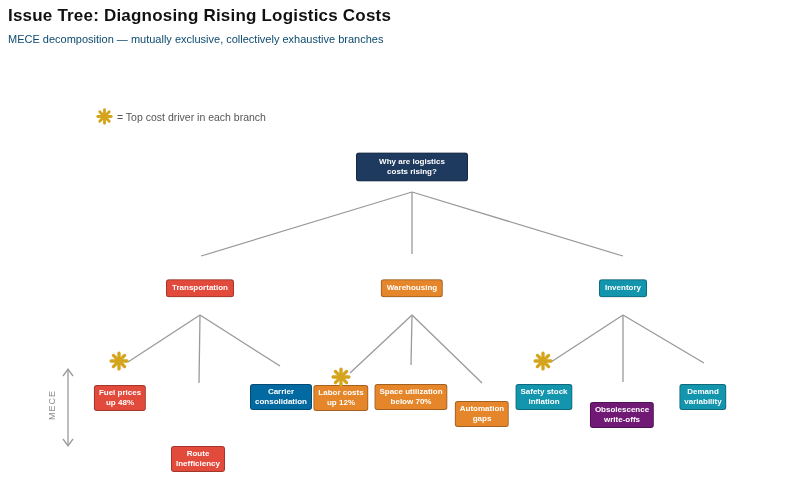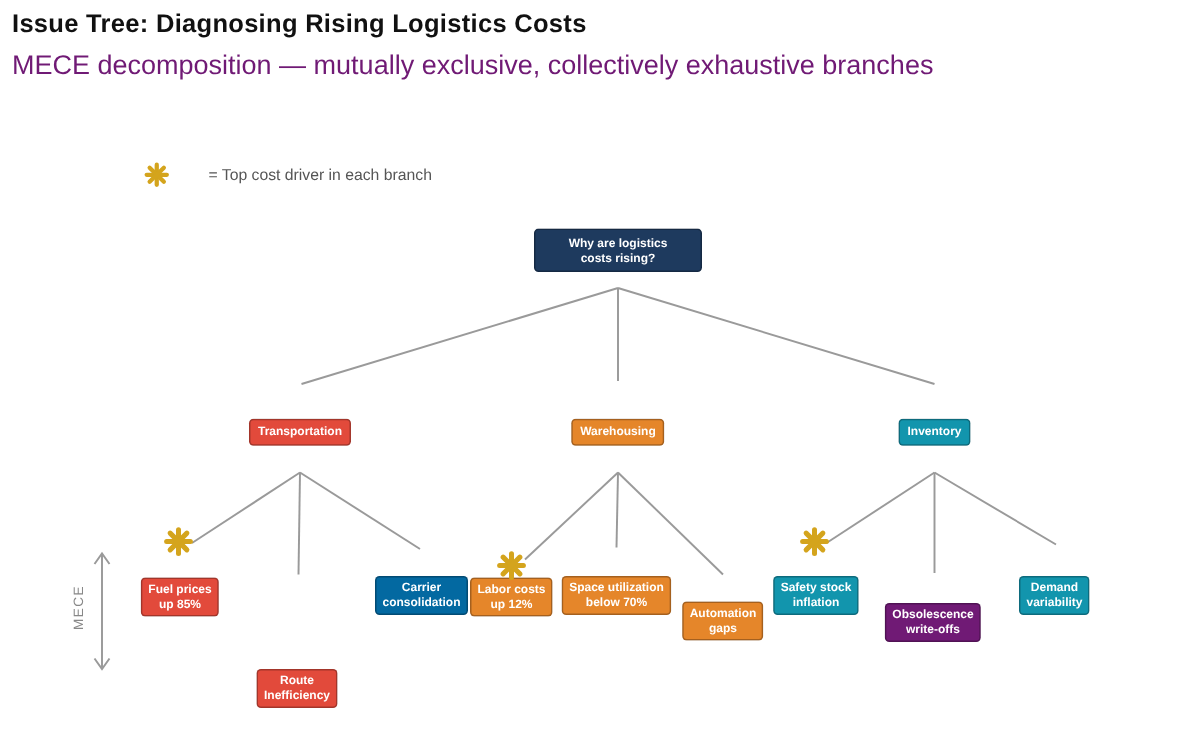--- a/index.html
+++ b/index.html
@@ -5,24 +5,24 @@
   html,body{margin:0;padding:0;background:#ffffff;}
   #canvas{
     position:relative;width:800px;height:500px;background:#ffffff;overflow:hidden;
     font-family:"Liberation Sans","DejaVu Sans",sans-serif;
   }
   .title{
     position:absolute;left:8px;top:6px;font-size:17px;font-weight:bold;color:#111111;
     letter-spacing:0.2px;
   }
   .subtitle{
-    position:absolute;left:8px;top:33px;font-size:18px;color:#701a75;
+    position:absolute;left:8px;top:33px;font-size:11px;color:#0c4a6e;
   }
   .legend{
-    position:absolute;left:96px;top:108px;display:flex;align-items:center;gap:26px;
+    position:absolute;left:96px;top:108px;display:flex;align-items:center;gap:4px;
   }
   .legend-text{font-size:10.5px;color:#555555;}
   svg.overlay{position:absolute;left:0;top:0;width:800px;height:500px;pointer-events:none;}
   .node{
     position:absolute;transform:translate(-50%,-50%);
     color:#ffffff;font-weight:bold;font-size:8px;line-height:1.2;
     text-align:center;border-radius:3px;border:1px solid rgba(0,0,0,0.28);
     white-space:pre-line;padding:3px 5px;box-sizing:border-box;
   }
   .node.root{width:112px;padding:4px 5px;}
@@ -81,21 +81,21 @@
   <div class="mece-label">MECE</div>
 
   <div class="node root" style="left: 412px; top: 167px; background-color: rgb(30, 58, 94);">Why are logistics
 costs rising?</div>
 
   <div class="node" style="left: 200px; top: 288px; background-color: rgb(226, 74, 59);">Transportation</div>
   <div class="node" style="left: 412px; top: 288px; background-color: rgb(229, 134, 42);">Warehousing</div>
   <div class="node" style="left: 623px; top: 288px; background-color: rgb(18, 149, 173);">Inventory</div>
 
   <div class="node leaf" style="left: 120px; top: 398px; background-color: rgb(226, 74, 59);">Fuel prices
-up 85%</div>
+up 48%</div>
   <div class="node leaf" style="left: 198px; top: 415px; background-color: rgb(226, 74, 59); margin-top: 44px;">Route
 Inefficiency</div>
   <div class="node leaf" style="left: 281px; top: 397px; background-color: #0369a1;">Carrier
 consolidation</div>
 
   <div class="node leaf" style="left: 341px; top: 398px; background-color: rgb(229, 134, 42);">Labor costs
 up 12%</div>
   <div class="node leaf" style="left: 411px; top: 397px; background-color: rgb(229, 134, 42);">Space utilization
 below 70%</div>
   <div class="node leaf" style="left: 482px; top: 414px; background-color: rgb(229, 134, 42);">Automation

